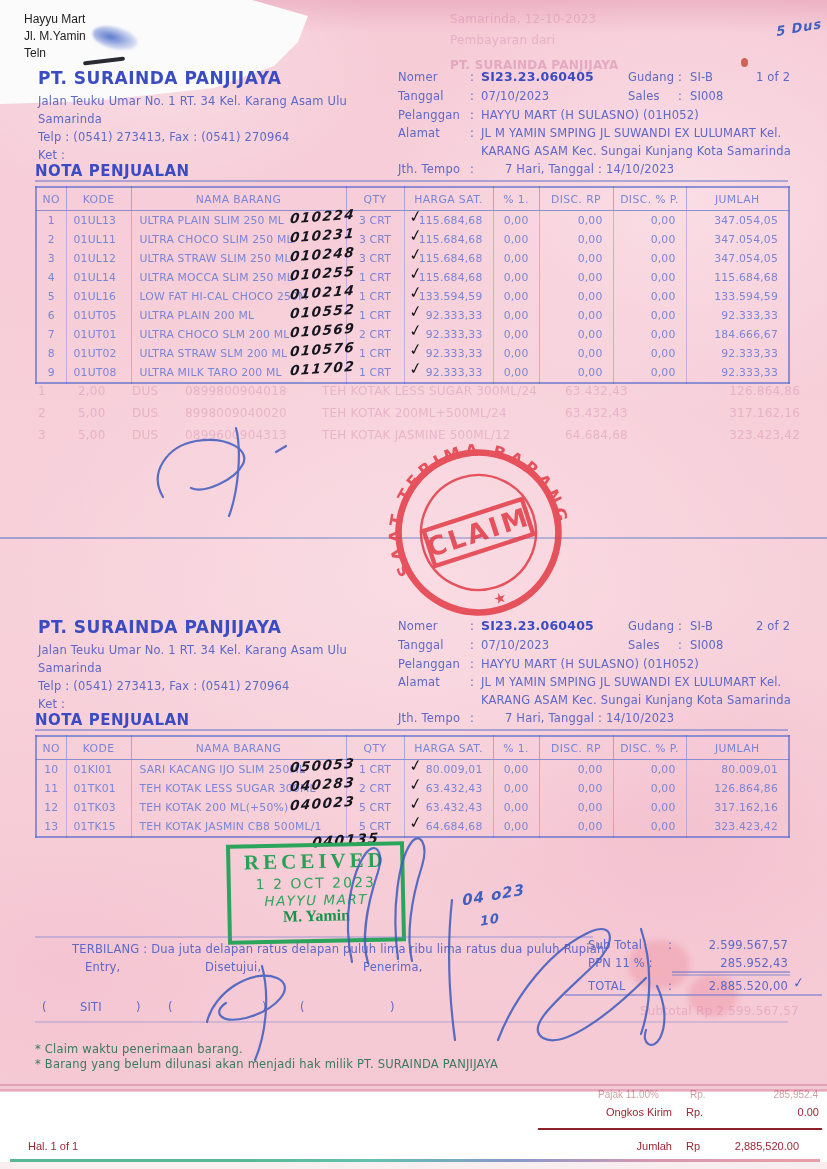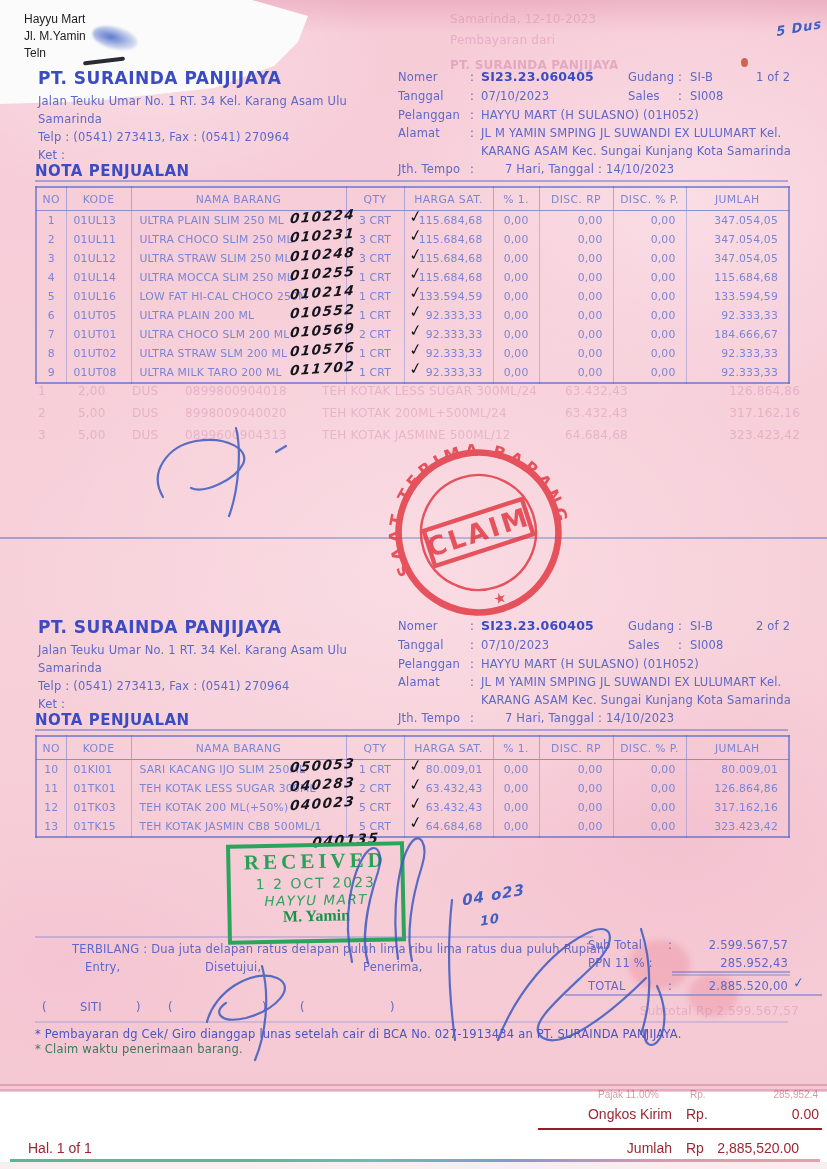--- a/index.html
+++ b/index.html
@@ -68,21 +68,21 @@
   .received{position:absolute;left:227px;top:843px;width:170px;height:92px;
     border:4px solid #2ba45c;transform:rotate(-1.2deg);text-align:center;color:#28a156;}
   .rcv-title{font-family:"Liberation Serif",serif;font-weight:bold;font-size:21px;letter-spacing:4px;
     margin-top:2px;color:#28a156;}
   .rcv-date{font-size:14px;letter-spacing:2px;margin-top:1px;color:#2ba45c;}
   .rcv-store{font-size:13.5px;font-style:italic;letter-spacing:1.5px;margin-top:1px;color:#2ba45c;}
   .rcv-name{font-family:"Liberation Serif",serif;font-weight:bold;font-size:16px;color:#17934a;margin-top:-1px;}
   
   .blob{position:absolute;border-radius:50%;filter:blur(3px);background:rgba(235,110,130,.28);}
   
-  .maroon{color:#9c2631;font-family:"Liberation Sans",sans-serif;font-size:14px;}
+  .maroon{color:#9c2631;font-family:"Liberation Sans",sans-serif;font-size:11px;}
   .m-rule{position:absolute;left:538px;top:1128px;width:284px;height:2px;background:#8e2028;}
   .color-line{position:absolute;left:10px;top:1159px;width:810px;height:2.5px;
     background:linear-gradient(90deg,#58b894 0%,#58b894 28%,#64c0b0 45%,#8898c8 62%,#d898b0 80%,#e8a0a8 100%);}
   .bottom-pale{position:absolute;left:0;top:1162px;width:827px;height:7px;background:#f8eef0;}
   .fold-line{position:absolute;left:0;top:537px;width:827px;height:1.6px;
     background:linear-gradient(90deg,rgba(90,120,200,.55),rgba(90,120,200,.4) 60%,rgba(90,120,200,.55));}
   svg.ink{position:absolute;left:0;top:0;pointer-events:none;}
   .r{text-align:right;}
 </style>
 </head>
@@ -476,22 +476,22 @@
   <div class="rule" style="left:672px;top:971px;width:118px;"></div>
   <div class="rule" style="left:672px;top:974px;width:118px;opacity:.7;"></div>
   <div class="abs bp" style="left:588px;top:979px;">TOTAL</div>
   <div class="abs bp" style="left:668px;top:979px;">:</div>
   <div class="abs bp r" style="left:668px;top:979px;width:120px;">2.885.520,00</div>
   <div class="abs hand-blue" style="left:793px;top:975px;font-size:13px;">✓</div>
   <div class="rule" style="left:565px;top:994px;width:257px;"></div>
   <div class="abs ghost" style="left:612px;top:1004px;padding-left:28px;">Subtotal    Rp         2.599.567,57</div>
 
   <div class="rule" style="left:35px;top:1021px;width:753px;opacity:.45;"></div>
-  <div class="abs bp" style="left:35px;top:1027px;color:#4a55c4;">* Pembayaran dg Cek/ Giro dianggap lunas setelah cair di BCA No. 027-1913434 an PT. SURAINDA PANJIJAYA.</div>
   <div class="abs bp" style="left:35px;top:1042px;color:#3a7a5f;">* Claim waktu penerimaan barang.</div>
+  <div class="abs bp" style="left:35px;top:1057px;color:#3a7a5f;">* Barang yang belum dilunasi akan menjadi hak milik PT. SURAINDA PANJIJAYA</div>
 
   <div class="paper-edge1"></div>
   <div class="paper-edge2"></div>
 
   <div class="abs maroon" style="left:598px;top:1089px;font-size:10px;opacity:.45;">Pajak   11.00%</div>
   <div class="abs maroon" style="left:690px;top:1089px;font-size:10px;opacity:.45;">Rp.</div>
   <div class="abs maroon r" style="left:730px;top:1089px;width:88px;font-size:10px;opacity:.45;">285,952.4</div>
 
   <div class="abs maroon r" style="left:560px;top:1106px;width:112px;">Ongkos Kirim</div>
   <div class="abs maroon" style="left:686px;top:1106px;">Rp.</div>

